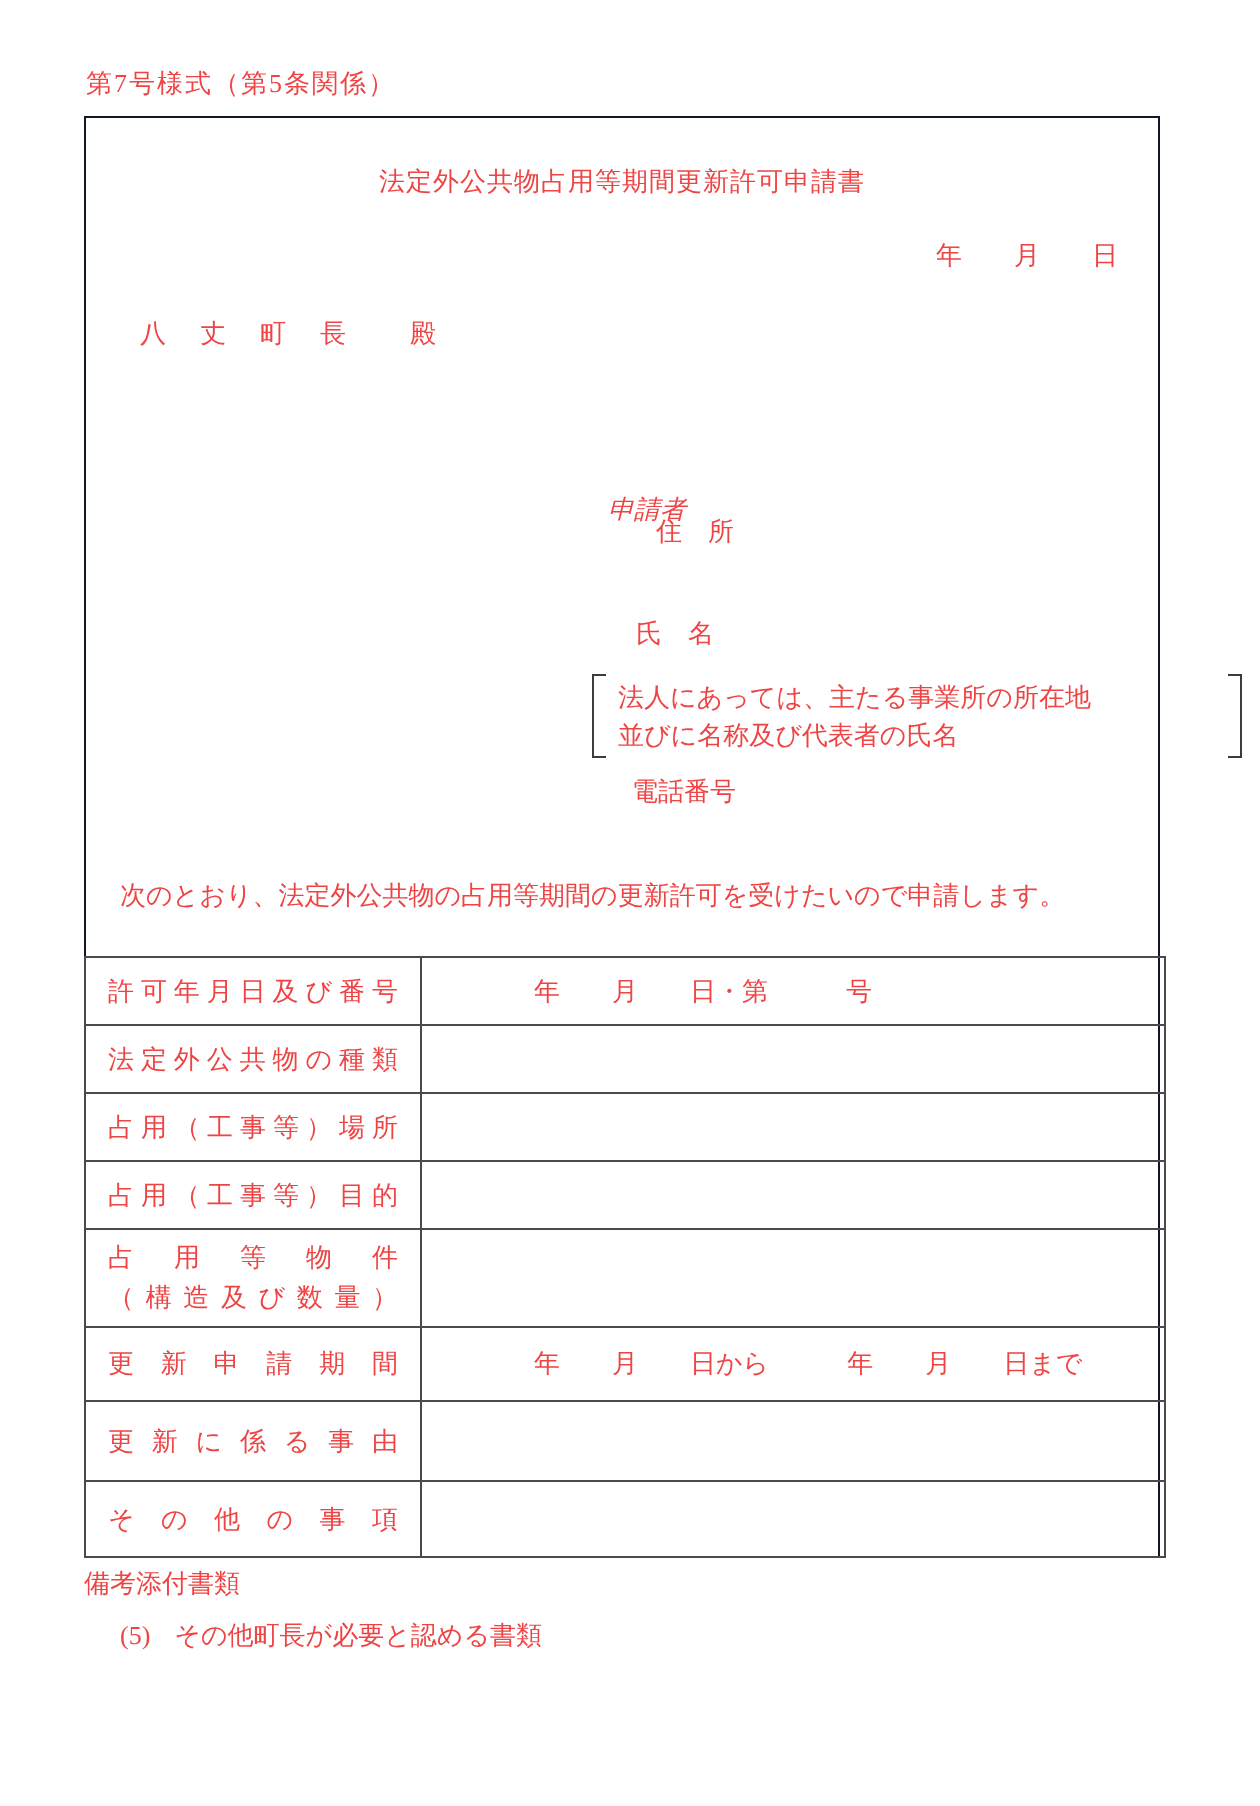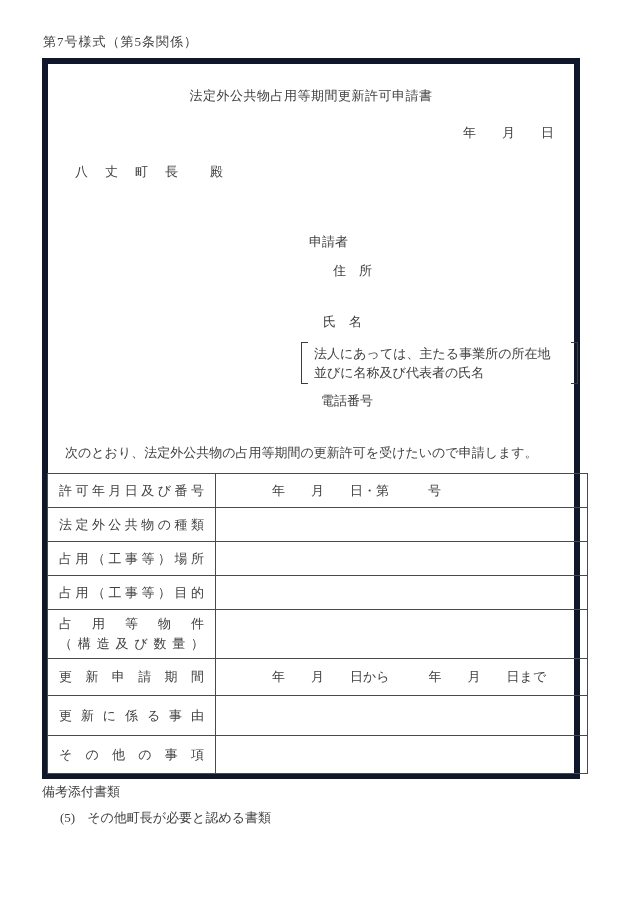--- a/index.html
+++ b/index.html
@@ -4,36 +4,36 @@
 <style>
   * { margin: 0; padding: 0; box-sizing: border-box; }
   html, body { background: #ffffff; }
   .page {
     position: relative;
     width: 630px;
     height: 903px;
     background: #ffffff;
     font-family: "Liberation Serif", "DejaVu Serif", serif;
     font-size: 13px;
-    color: #404040;
+    color: #ef4444;
     overflow: hidden;
   }
   .form-number {
     position: absolute;
     left: 43px;
     top: 33px;
     letter-spacing: 1px;
   }
   .box {
     position: absolute;
     left: 42px;
     top: 58px;
     width: 538px;
     height: 721px;
-    border: 6px solid #0f172a;
+    border: 1px solid #0f172a;
   }
   .title {
     position: absolute;
     top: 23px;
     left: 0;
     width: 100%;
     text-align: center;
     letter-spacing: 0.5px;
   }
   .date-line {
@@ -42,31 +42,32 @@
     right: 20px;
   }
   .addressee {
     position: absolute;
     top: 99px;
     left: 27px;
     letter-spacing: 2px;
   }
   .applicant-heading {
     position: absolute;
-    top: 169px;
+    top: 187px;
     left: 261px;
+    font-style: italic;
   }
   .field-address { position: absolute; top: 198px; left: 285px; }
   .field-name    { position: absolute; top: 249px; left: 275px; }
   .field-phone   { position: absolute; top: 328px; left: 273px; }
   .bracket-note {
     position: absolute;
     top: 278px;
     left: 253px;
-    width: 277px;
+    width: 325px;
     display: flex;
     align-items: stretch;
   }
   .bracket-arm { width: 7px; flex: 0 0 7px; }
   .bracket-arm.left {
     border-left: 1px solid #3c3c3c;
     border-top: 1px solid #3c3c3c;
     border-bottom: 1px solid #3c3c3c;
   }
   .bracket-arm.right {

